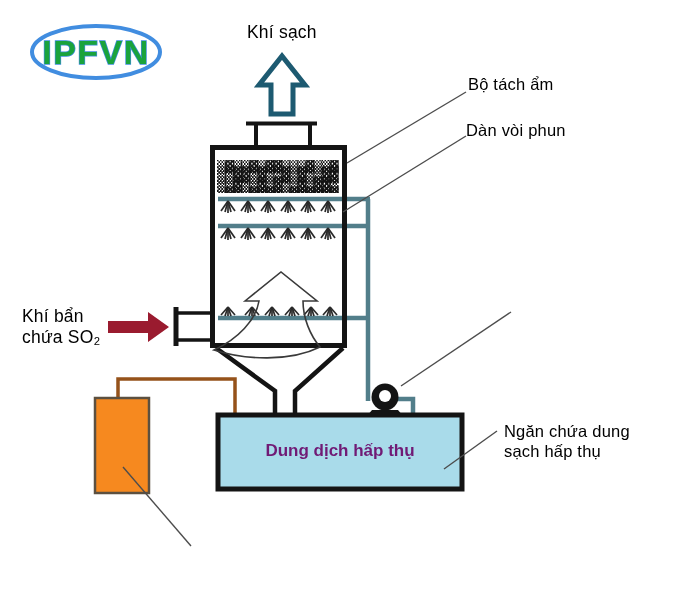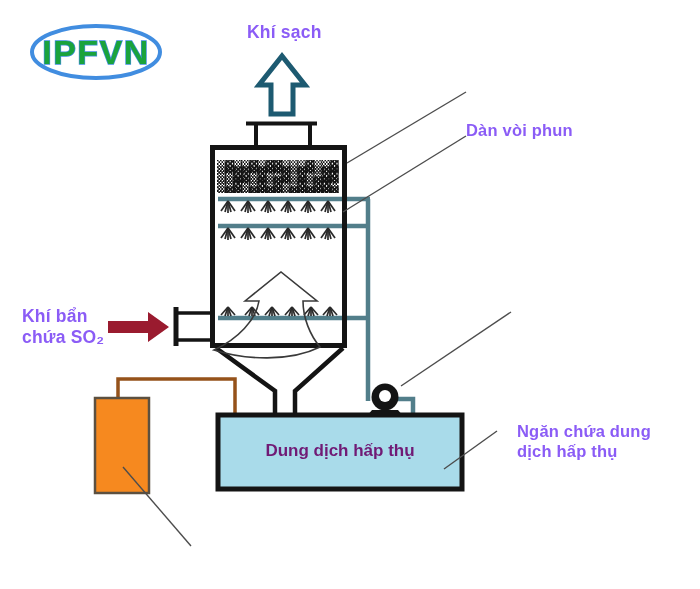--- a/index.html
+++ b/index.html
@@ -2,21 +2,21 @@
 <html><head>
 <meta charset="utf-8">
 <style>
   html,body{margin:0;padding:0;background:#ffffff;}
   #stage{
     position:relative;width:700px;height:589px;background:#ffffff;overflow:hidden;
     font-family:"Liberation Sans","DejaVu Sans",sans-serif;
   }
   #artwork{position:absolute;left:0;top:0;}
   .lbl{
-    position:absolute;color:#8b5cf6;font-weight:bold;font-size:16.5px;
+    position:absolute;color:#000000;font-weight:normal;font-size:16.5px;
     line-height:21px;white-space:pre;letter-spacing:0.2px;
   }
   .lbl.big{font-size:17.5px;}
   #packing-texture{
     position:absolute;left:217px;top:160px;width:126px;height:33px;
     overflow:hidden;color:#141414;font-family:"DejaVu Sans Mono",monospace;
     font-size:15px;line-height:10px;letter-spacing:-1px;word-break:break-all;
     white-space:normal;
   }
   #solution-label{
@@ -127,24 +127,25 @@
 
   <div id="logo-box">
     <svg width="156" height="70" viewBox="0 0 156 70">
       <ellipse cx="78" cy="34" rx="64" ry="26" fill="none" stroke-width="4" stroke="#418de0"></ellipse>
       <text x="78" y="46" text-anchor="middle" font-family="Liberation Sans, DejaVu Sans, sans-serif" font-size="34" font-weight="bold" letter-spacing="1.5" stroke-width="1.4" paint-order="stroke" fill="#1aa33c" stroke="#418de0">IPFVN</text>
     </svg>
   </div>
 
   <div class="lbl big" style="left:247px;top:22px;">Khí sạch</div>
 
+  <div class="lbl" style="left:468px;top:74px;">Bộ tách ẩm</div>
 
   <div class="lbl big" style="left:22px;top:306px;"><span>Khí bẩn</span><br><span>chứa SO₂</span></div>
 
   <div class="lbl" style="left:466px;top:120px;">Dàn vòi phun</div>
 
 
   <div id="solution-label">Dung dịch hấp thụ</div>
 
-  <div class="lbl" style="left:504px;top:421px;line-height:20px;margin-left:13px;"><span>Ngăn chứa dung</span><br><span>dịch hấp thụ</span></div>
+  <div class="lbl" style="left:504px;top:421px;line-height:20px;"><span>Ngăn chứa dung</span><br><span>sạch hấp thụ</span></div>
 
 
 </div>
 
 </body></html>

